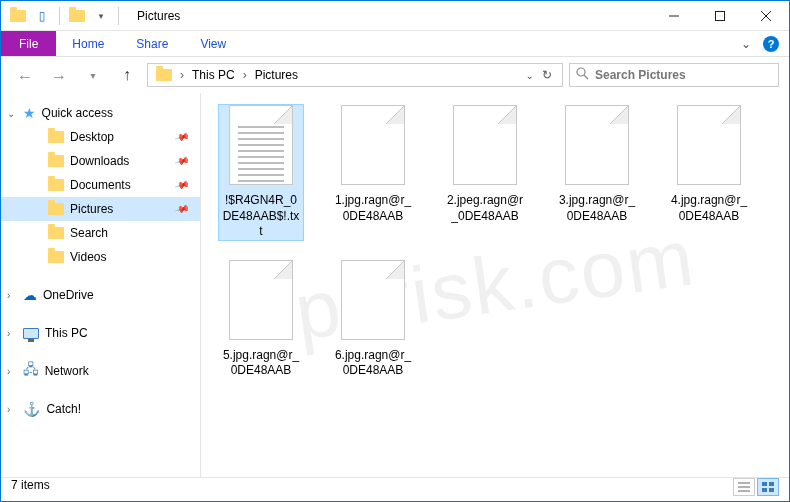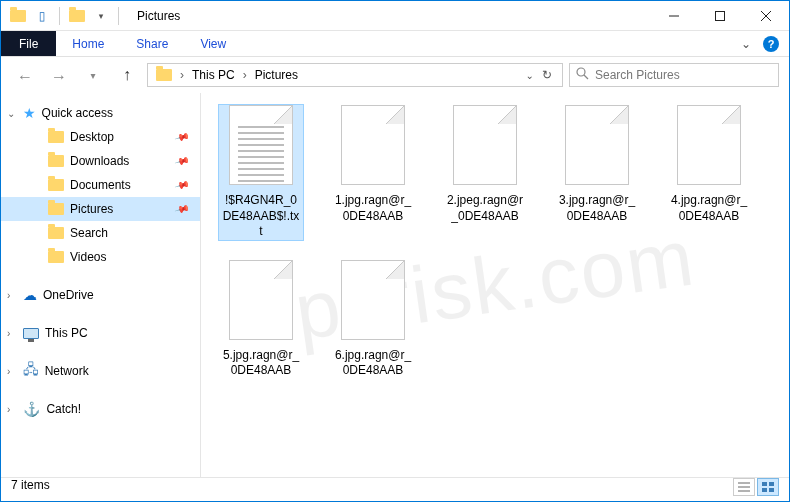--- a/index.html
+++ b/index.html
@@ -10,34 +10,34 @@
 .titlebar { height: 30px; background: #fff; display: flex; align-items: center; border-bottom: 1px solid #e5e5e5; }
 .titlebar-icons { display: flex; align-items: center; gap: 2px; padding: 0 6px; }
 .qat-icon { width: 22px; height: 22px; display: flex; align-items: center; justify-content: center; }
 .titlebar-sep { width: 1px; height: 18px; background: #d0d0d0; margin: 0 4px; }
 .titlebar-title { padding-left: 8px; flex: 1; }
 .win-controls { display: flex; }
 .win-btn { width: 46px; height: 30px; display: flex; align-items: center; justify-content: center; }
 
 
 .ribbon { height: 26px; display: flex; align-items: stretch; border-bottom: 1px solid #e1e1e1; }
-.ribbon-file { background: #0f172a; color: #fff; padding: 0 18px; display: flex; align-items: center; }
+.ribbon-file { background: #a21caf; color: #fff; padding: 0 18px; display: flex; align-items: center; }
 .ribbon-tab { padding: 0 16px; display: flex; align-items: center; color: #1d4ed8; }
 .ribbon-right { margin-left: auto; display: flex; align-items: center; padding-right: 10px; gap: 12px; }
 .help-icon { width: 16px; height: 16px; border-radius: 50%; background: #0078d7; color: #fff; display: flex; align-items: center; justify-content: center; font-size: 11px; font-weight: bold; }
 
 
 .addrbar { height: 36px; display: flex; align-items: center; padding: 0 10px; gap: 6px; }
 .nav-btn { width: 28px; height: 28px; display: flex; align-items: center; justify-content: center; color: #888; font-size: 16px; }
 .nav-btn.up { color: #333; }
 .breadcrumb { flex: 1; height: 24px; border: 1px solid #ccc; display: flex; align-items: center; padding: 0 4px; gap: 2px; }
 .bc-seg { padding: 0 4px; display: flex; align-items: center; gap: 4px; }
 .bc-sep { color: #666; padding: 0 2px; }
 .bc-controls { margin-left: auto; display: flex; align-items: center; gap: 8px; padding-right: 6px; color: #555; }
-.searchbox { width: 210px; height: 24px; border: 1px solid #ccc; display: flex; align-items: center; padding: 0 6px; color: #777; gap: 6px; }
+.searchbox { width: 210px; height: 24px; border: 1px solid #ccc; display: flex; align-items: center; padding: 0 6px; color: #777; gap: 6px; font-weight: bold; }
 
 
 .body { flex: 1; display: flex; overflow: hidden; }
 .nav { width: 200px; border-right: 1px solid #e5e5e5; padding: 8px 0; overflow: hidden; }
 .nav-group { margin-bottom: 14px; }
 .nav-item { height: 24px; display: flex; align-items: center; padding-left: 22px; gap: 6px; position: relative; }
 .nav-item.sub { padding-left: 47px; }
 .nav-item.selected { background: #cde8ff; }
 .pin { margin-left: auto; margin-right: 12px; color: #777; font-size: 10px; transform: rotate(30deg); }
 .nav-caret { position: absolute; left: 6px; color: #666; font-size: 10px; }

